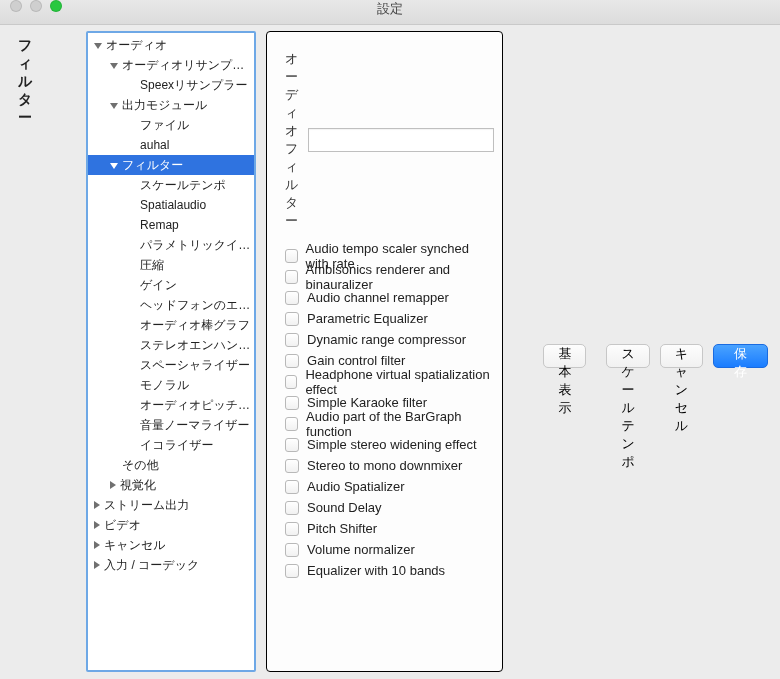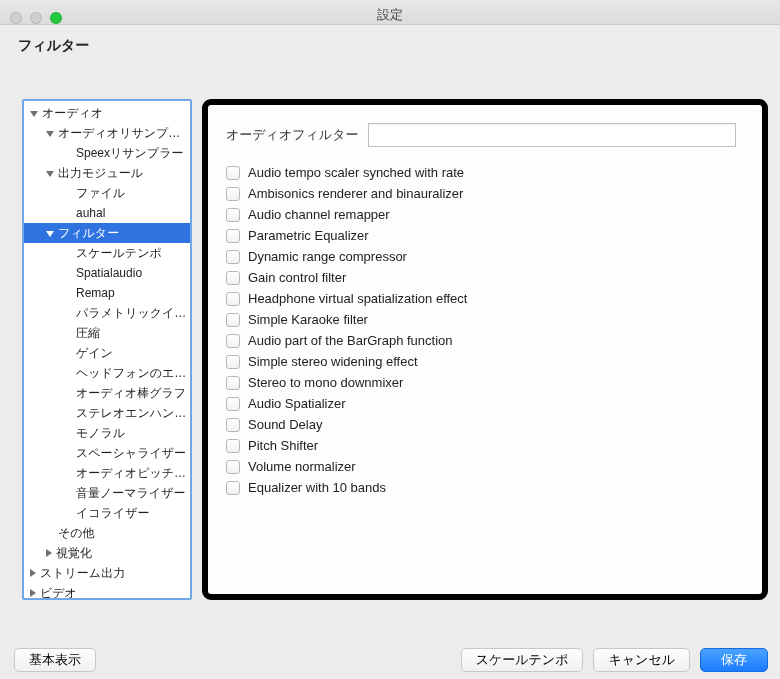--- a/index.html
+++ b/index.html
@@ -9,21 +9,21 @@
     font-size: 13px;
     background: #ececec;
     color: #222;
     overflow: hidden;
   }
   .titlebar {
     height: 24px;
     background: linear-gradient(#e8e8e8,#dcdcdc);
     border-bottom: 1px solid #c9c9c9;
     display: flex;
-    align-items: flex-end;
+    align-items: flex-start;
     position: relative;
   }
   .traffic {
     display: flex;
     gap: 8px;
     padding-left: 10px;
   }
   .tl {
     width: 12px; height: 12px; border-radius: 50%;
     box-shadow: inset 0 0 0 1px rgba(0,0,0,0.1);
@@ -33,21 +33,21 @@
   .titlebar .title {
     position: absolute; left: 0; right: 0; text-align: center;
     font-size: 13px; color: #444; pointer-events: none;
   }
 
   .body {
     padding: 6px 12px 8px 14px;
     height: calc(100% - 24px);
     box-sizing: border-box;
     display: flex;
-    flex-direction: column;
+    flex-direction: row;
     gap: 40px;
   }
   .section-title {
     font-size: 14px;
     font-weight: 600;
     padding: 6px 2px 4px 4px;
   }
 
   .panes {
     flex: 1;
@@ -98,23 +98,23 @@
   .ind0 { padding-left: 6px; }
   .ind1 { padding-left: 22px; }
   .ind2 { padding-left: 40px; }
   .selected { background:#2f73e0; color:#fff; }
   .selected .arrow.exp { border-top-color:#fff; }
   .label { overflow:hidden; text-overflow:ellipsis; }
 
   .content {
     flex:1;
     background:#fdfdfd;
-    border:6px solid #000000;
-    border-radius:9px;
-    padding:18px 26px 10px 18px;
+    border:1px solid #000000;
+    border-radius:4px;
+    padding:18px 8px 10px 18px;
     box-sizing:border-box;
     overflow:auto;
   }
   .field-row {
     display:flex; align-items:center; gap:10px; margin-bottom:16px;
   }
   .field-row label { font-size:13px; color:#333; }
   .field-row input[type=text] {
     flex:1; height:22px;
     border:1px solid #bfbfbf; border-radius:0;
@@ -266,27 +266,27 @@
           </li>
           <li>
             <div class="node ind2">
               <span class="arrow none"></span>
               <span class="label">ステレオエンハンサー</span>
             </div>
           </li>
           <li>
             <div class="node ind2">
               <span class="arrow none"></span>
+              <span class="label">スペーシャライザー</span>
+            </div>
+          </li>
+          <li>
+            <div class="node ind2">
+              <span class="arrow none"></span>
               <span class="label">モノラル</span>
-            </div>
-          </li>
-          <li>
-            <div class="node ind2">
-              <span class="arrow none"></span>
-              <span class="label">スペーシャライザー</span>
             </div>
           </li>
           <li>
             <div class="node ind2">
               <span class="arrow none"></span>
               <span class="label">オーディオピッチ変更</span>
             </div>
           </li>
           <li>
             <div class="node ind2">

